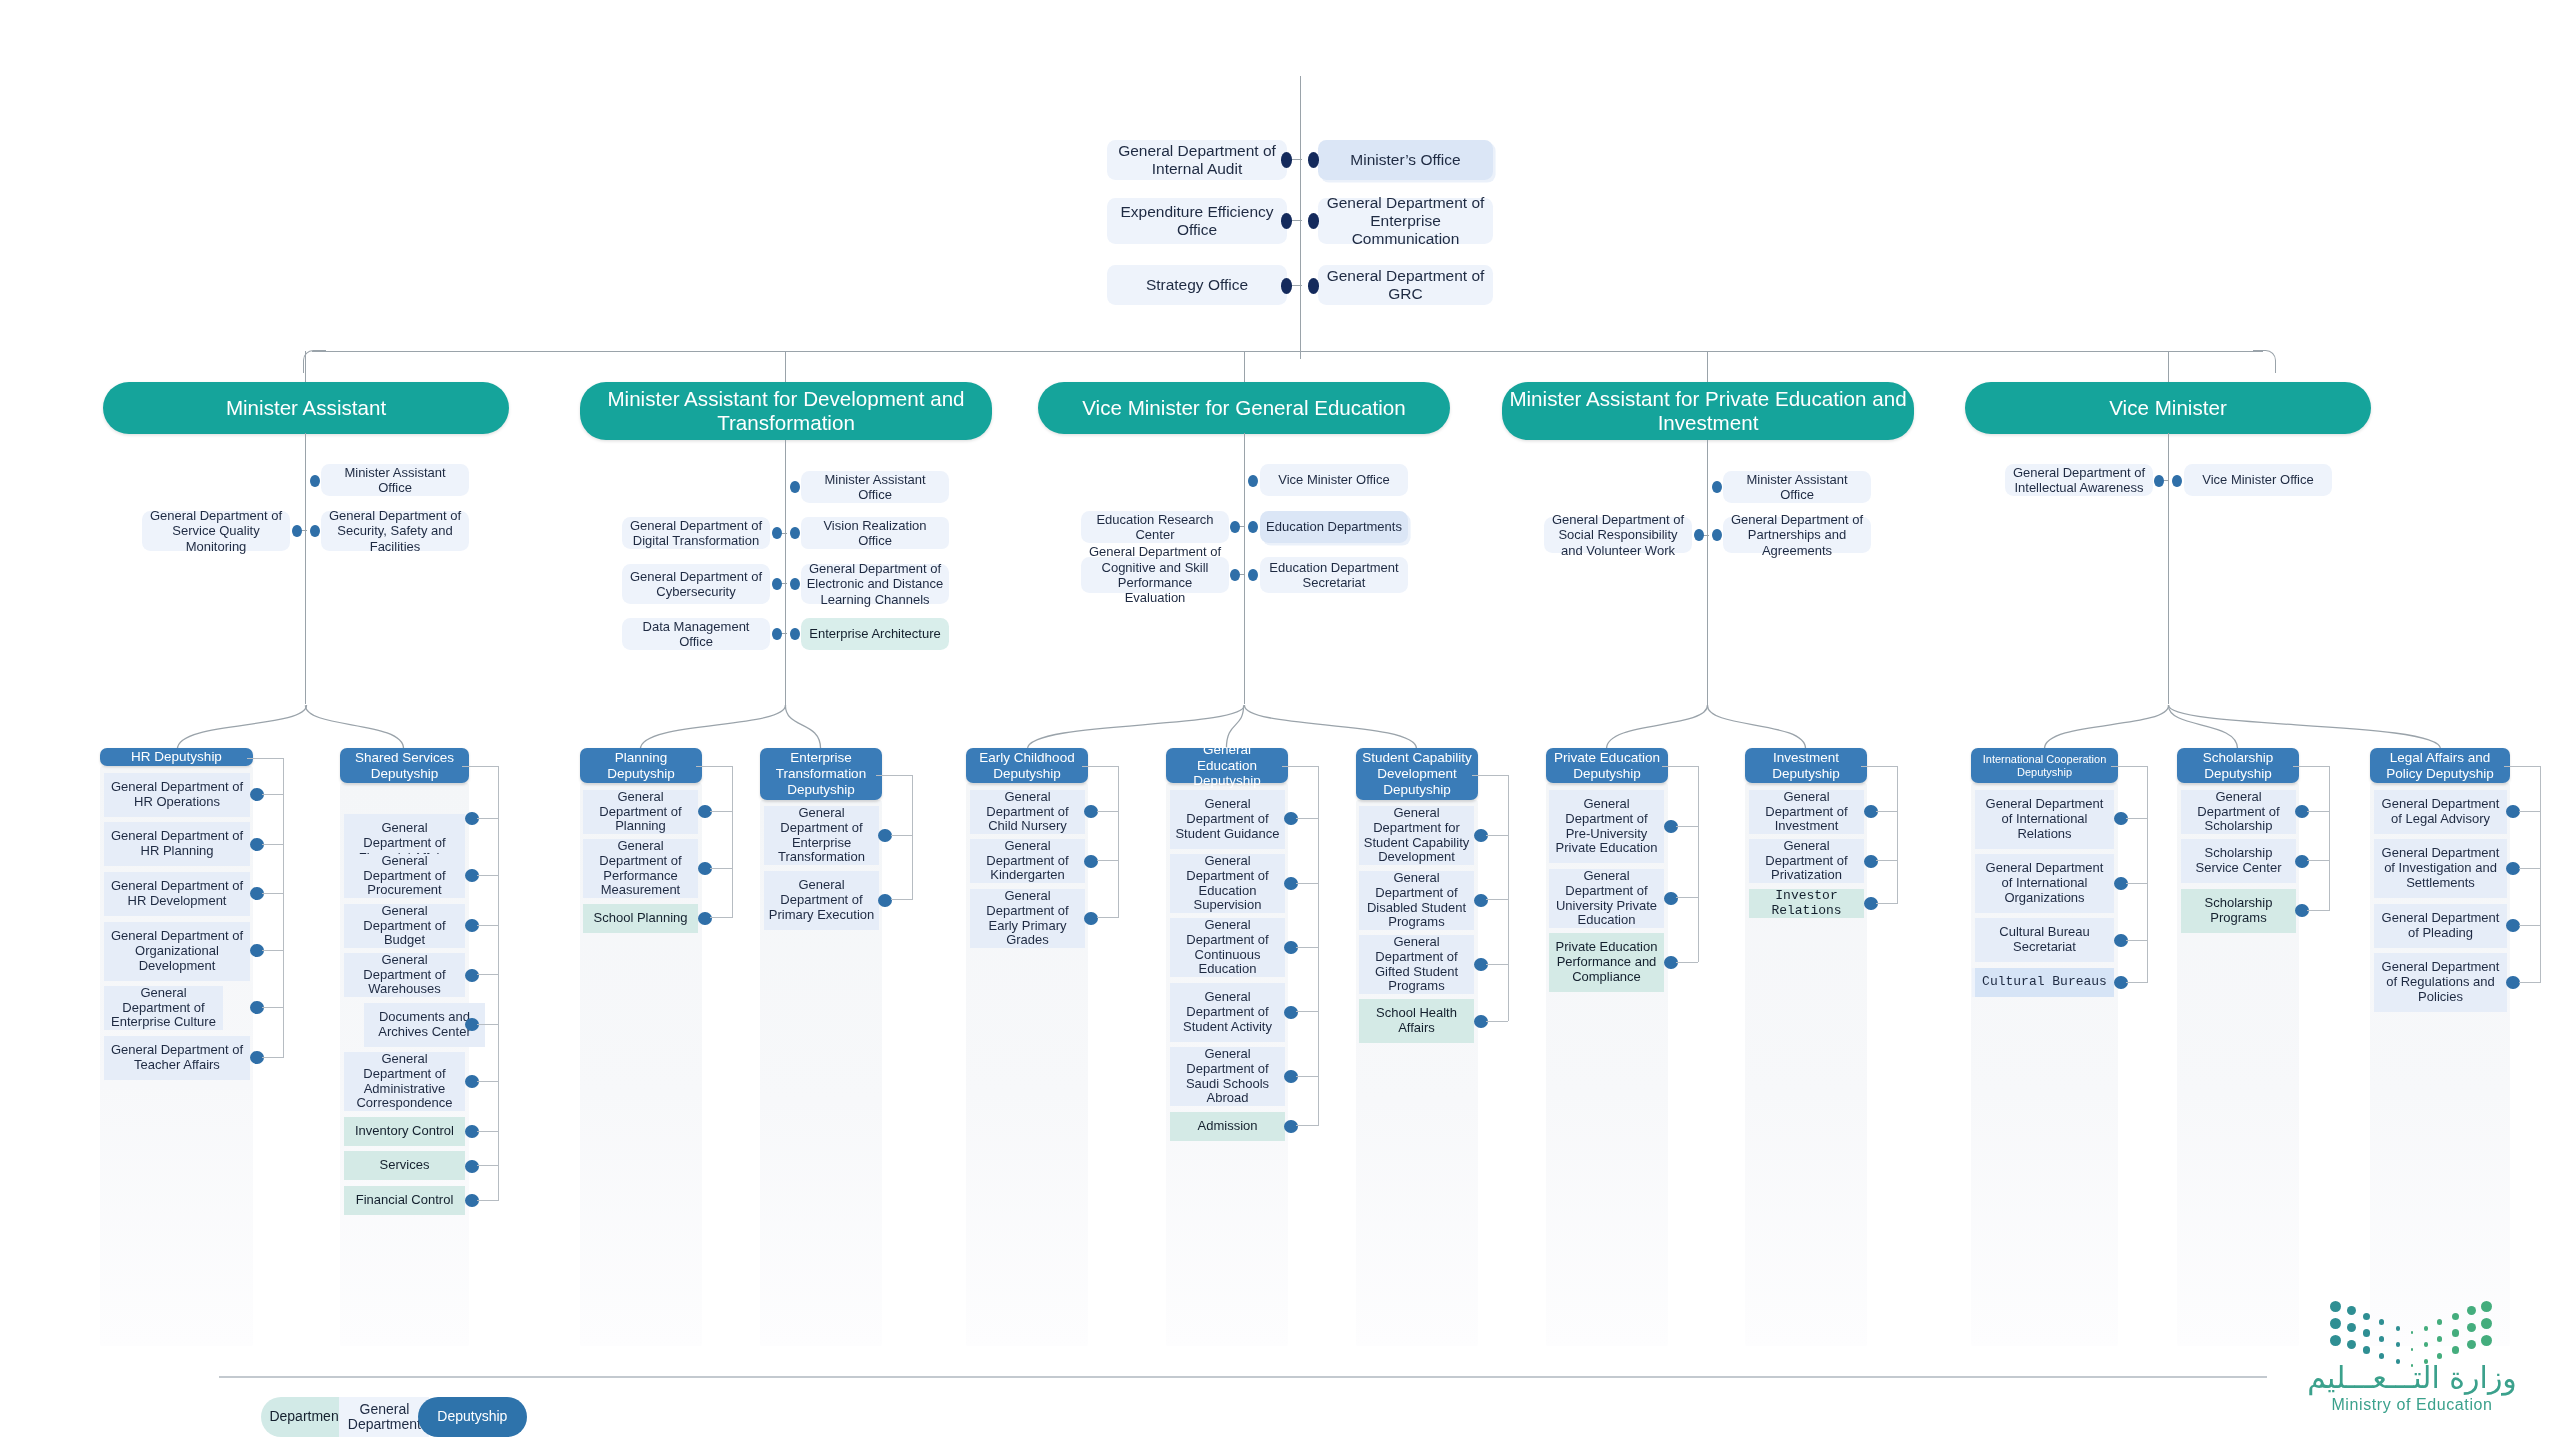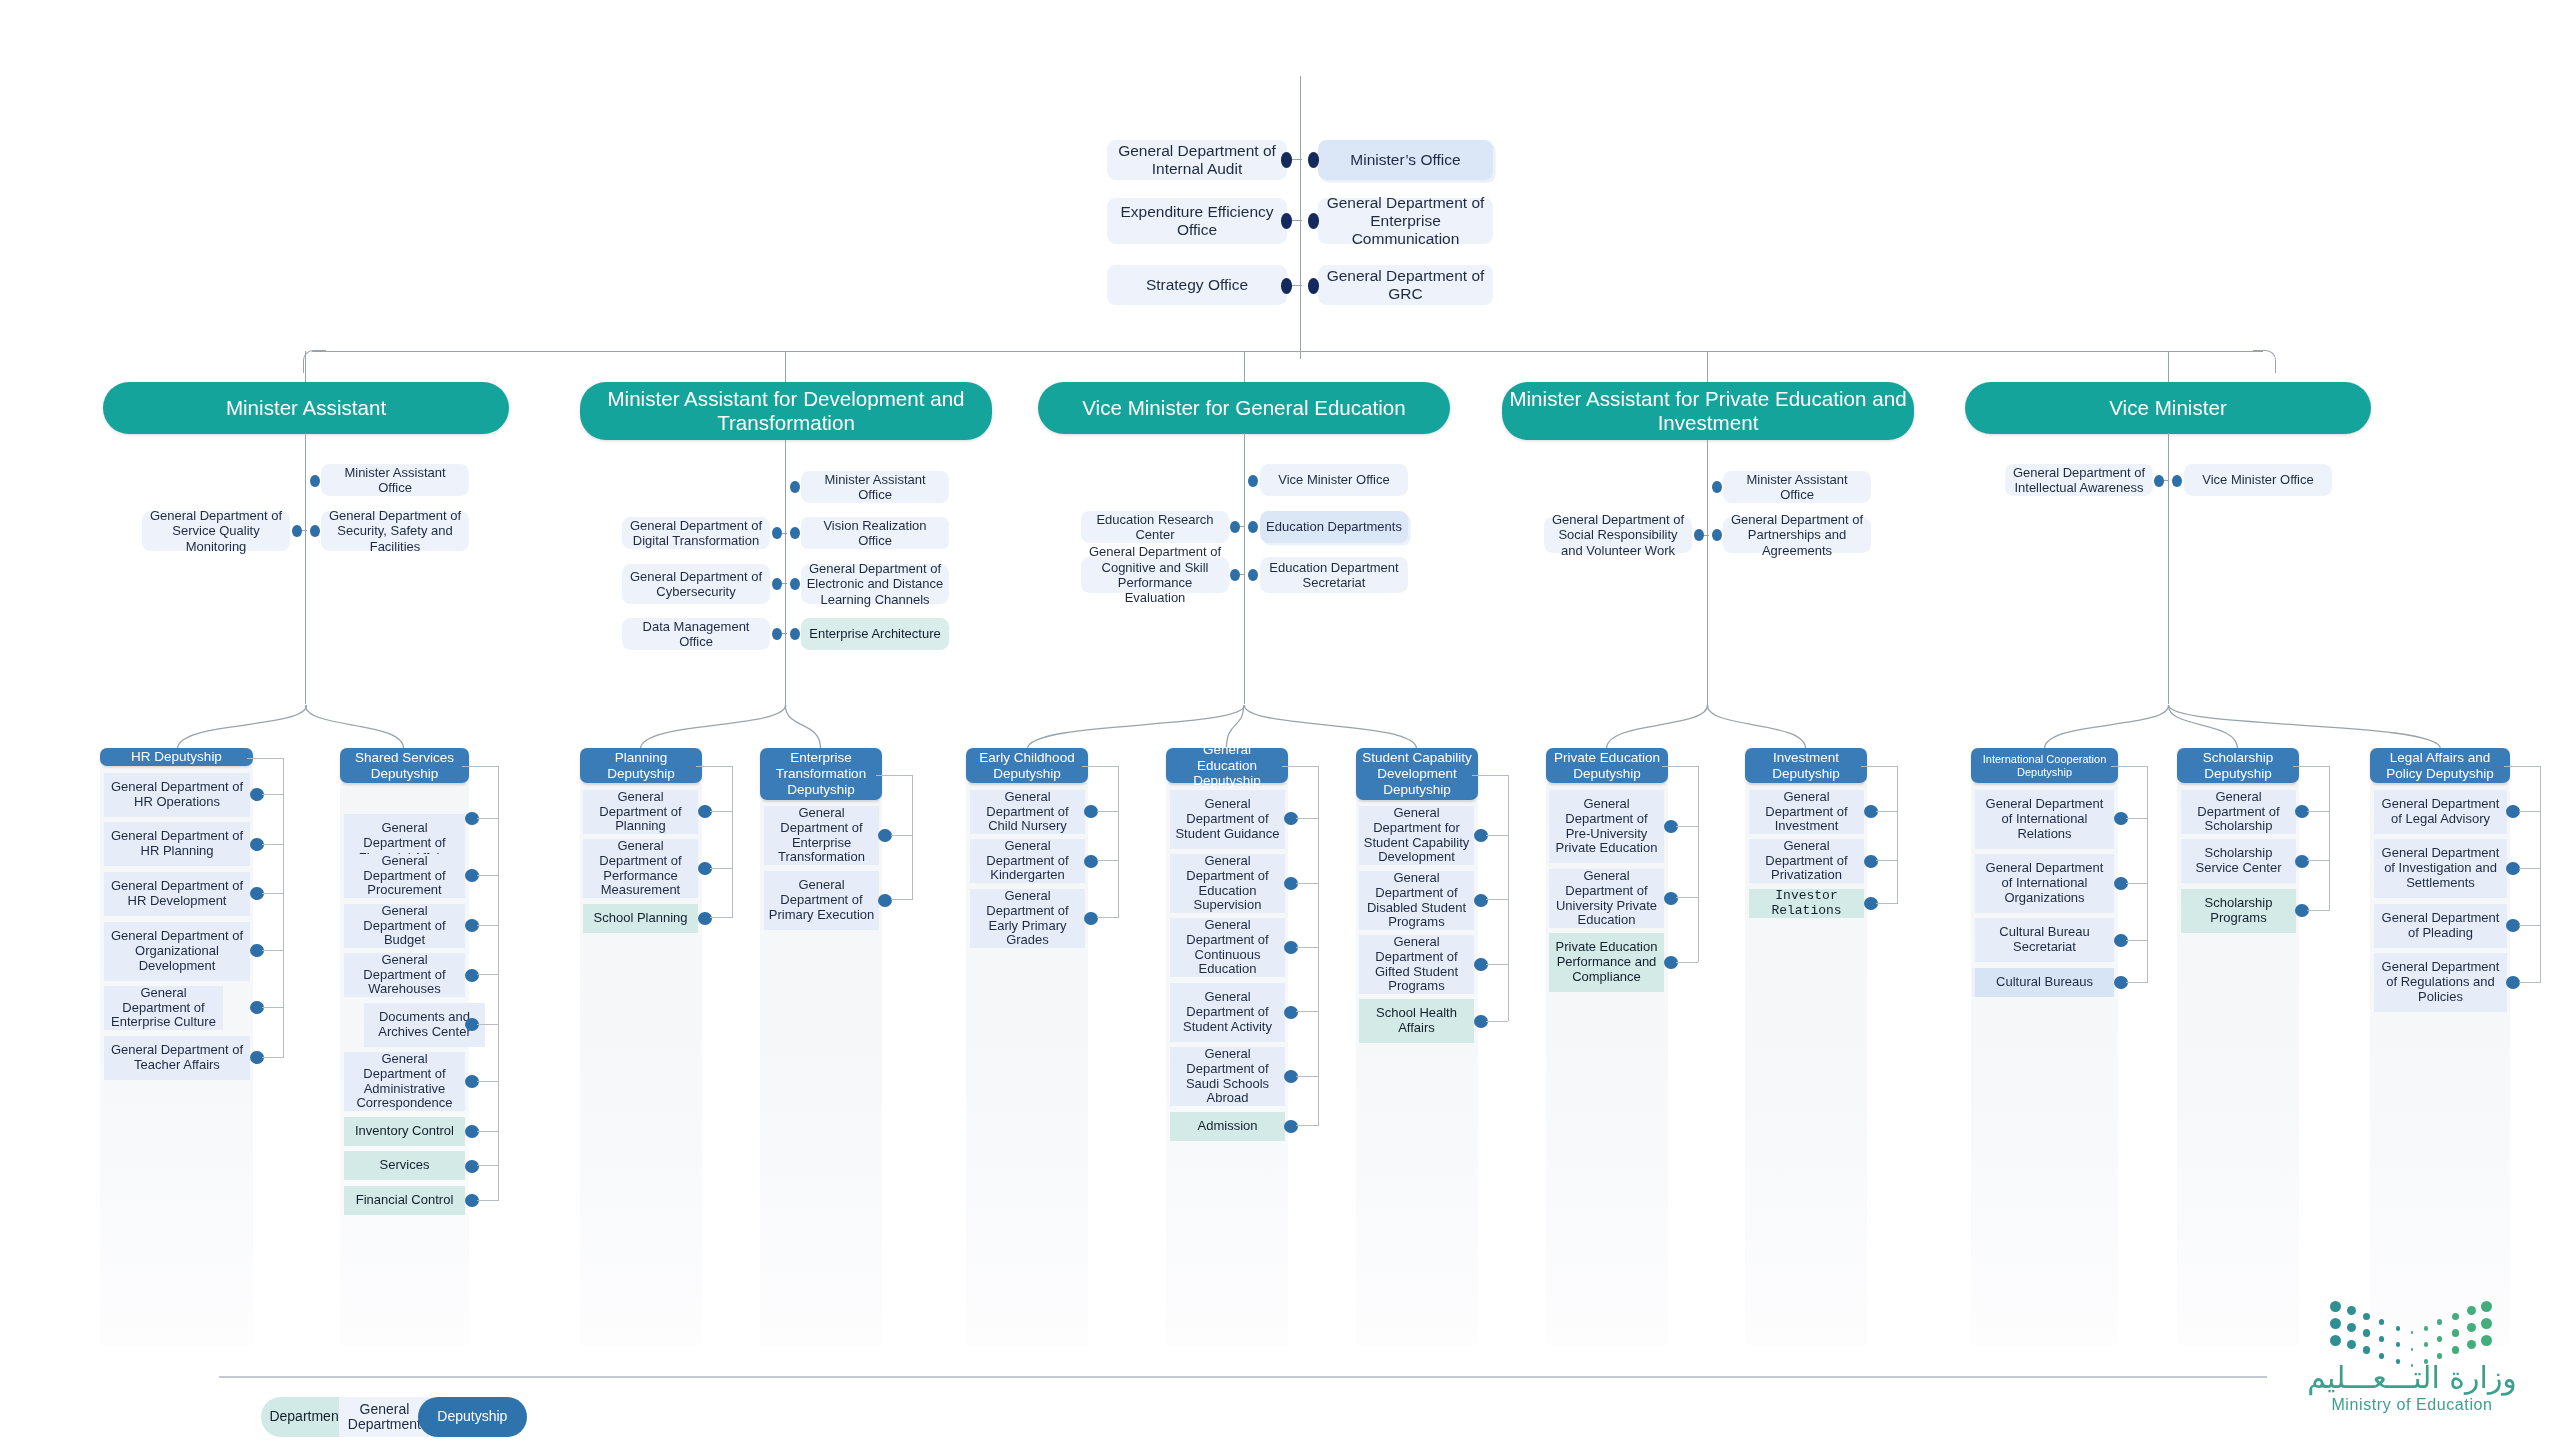--- a/index.html
+++ b/index.html
@@ -389,21 +389,21 @@
     <div class="node n-dep-head" style="left:1971px;top:748px;width:147px;height:35px;font-size:11px;">International Cooperation Deputyship</div>
     <div class="col-child c-gd" style="left:1975px;top:790px;width:139px;height:59px;">General Department of International Relations</div>
     <div class="dot" style="left:2114px;top:812px;width:13.5px;height:13px;"></div>
     <div class="hline" style="left:2126px;top:818px;width:22px;background:#b6bcc2;"></div>
     <div class="col-child c-gd" style="left:1975px;top:854px;width:139px;height:59px;">General Department of International Organizations</div>
     <div class="dot" style="left:2114px;top:877px;width:13.5px;height:13px;"></div>
     <div class="hline" style="left:2126px;top:883px;width:22px;background:#b6bcc2;"></div>
     <div class="col-child c-gd" style="left:1975px;top:918px;width:139px;height:44px;">Cultural Bureau Secretariat</div>
     <div class="dot" style="left:2114px;top:934px;width:13.5px;height:13px;"></div>
     <div class="hline" style="left:2126px;top:940px;width:22px;background:#b6bcc2;"></div>
-    <div class="col-child c-gd2" style="left:1975px;top:968px;width:139px;height:29px;">Cultural Bureaus</div>
+    <div class="col-child c-gd2" style="left:1975px;top:968px;width:139px;height:29px;font-family:Liberation Mono, monospace;">Cultural Bureaus</div>
     <div class="dot" style="left:2114px;top:976px;width:13.5px;height:13px;"></div>
     <div class="hline" style="left:2126px;top:982px;width:22px;background:#b6bcc2;"></div>
     <div class="vline" style="left:2147px;top:766px;height:216px;background:#b6bcc2;"></div>
     <div class="hline" style="left:2111px;top:766px;width:37px;background:#b6bcc2;"></div>
     <div class="hline" style="left:2142px;top:982px;width:6.4px;background:#b6bcc2;"></div>
     <svg style="position:absolute;left:2162px;top:705px;" width="82" height="44" viewBox="0 0 128 68">
       <path d="M 10 0 C 10 37.400000000000006, 118 23.799999999999997, 118 68" stroke="#9aa3aa" stroke-width="2" fill="none"></path>
     </svg>
     <div class="col-panel" style="left:2177px;top:783px;width:122px;height:563px;"></div>
     <div class="node n-dep-head" style="left:2177px;top:748px;width:122px;height:35px;font-size:13.5px;">Scholarship Deputyship</div>

